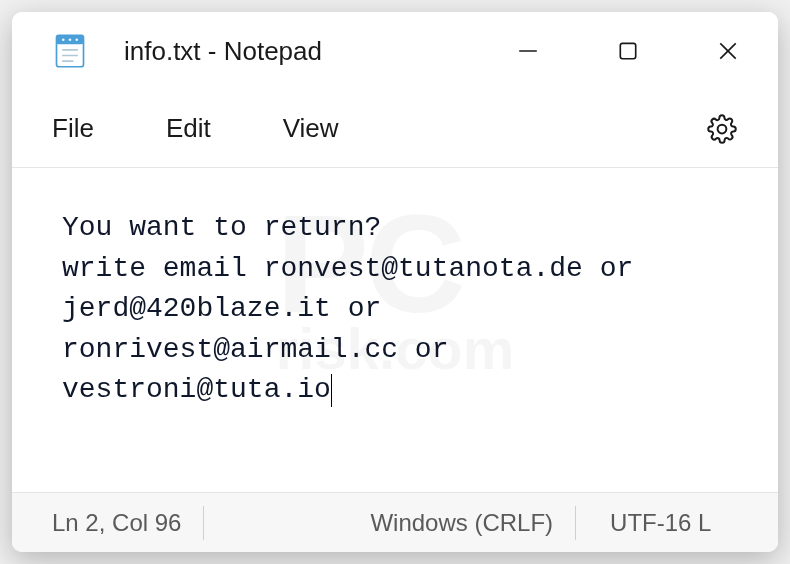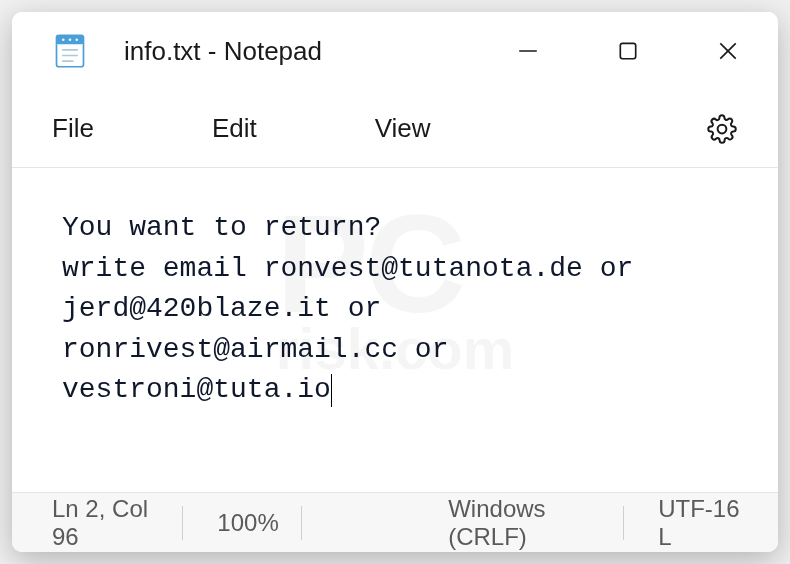--- a/index.html
+++ b/index.html
@@ -63,21 +63,20 @@
       height: 22px;
     }
     .menubar {
       height: 78px;
       display: flex;
       align-items: center;
       padding-left: 40px;
       padding-right: 40px;
       border-bottom: 1px solid #e5e5e5;
       background: #ffffff;
-      gap: 46px;
     }
     .menu-item {
       font-size: 26px;
       color: #1a1a1a;
       margin-right: 72px;
       cursor: pointer;
     }
     .menu-spacer {
       flex: 1;
     }
@@ -204,21 +203,20 @@
         <path fill="none" stroke="#1a1a1a" stroke-width="1.6" d="M19.4 15a1.65 1.65 0 00.33 1.82l.06.06a2 2 0 01-2.83 2.83l-.06-.06a1.65 1.65 0 00-1.82-.33 1.65 1.65 0 00-1 1.51V21a2 2 0 01-4 0v-.09a1.65 1.65 0 00-1-1.51 1.65 1.65 0 00-1.82.33l-.06.06a2 2 0 01-2.83-2.83l.06-.06a1.65 1.65 0 00.33-1.82 1.65 1.65 0 00-1.51-1H3a2 2 0 010-4h.09a1.65 1.65 0 001.51-1 1.65 1.65 0 00-.33-1.82l-.06-.06a2 2 0 012.83-2.83l.06.06a1.65 1.65 0 001.82.33h0a1.65 1.65 0 001-1.51V3a2 2 0 014 0v.09a1.65 1.65 0 001 1.51 1.65 1.65 0 001.82-.33l.06-.06a2 2 0 012.83 2.83l-.06.06a1.65 1.65 0 00-.33 1.82v0a1.65 1.65 0 001.51 1H21a2 2 0 010 4h-.09a1.65 1.65 0 00-1.51 1z"></path>
       </svg>
     </div>
   </div>
 
   <div class="content"><span>You want to return?
 write email ronvest@tutanota.de or jerd@420blaze.it or ronrivest@airmail.cc or vestroni@tuta.io</span><span class="cursor"></span></div>
 
   <div class="statusbar">
     <div class="status-cell">Ln 2, Col 96</div>
-    <div class="status-cell">100%</div>
     <div class="status-spacer"></div>
     <div class="status-cell">Windows (CRLF)</div>
     <div class="status-cell last">UTF-16 L</div>
   </div>
 
 </div>
 
 <div class="watermark">
   <span>PC</span>
   <span class="sub">risk.com</span>

